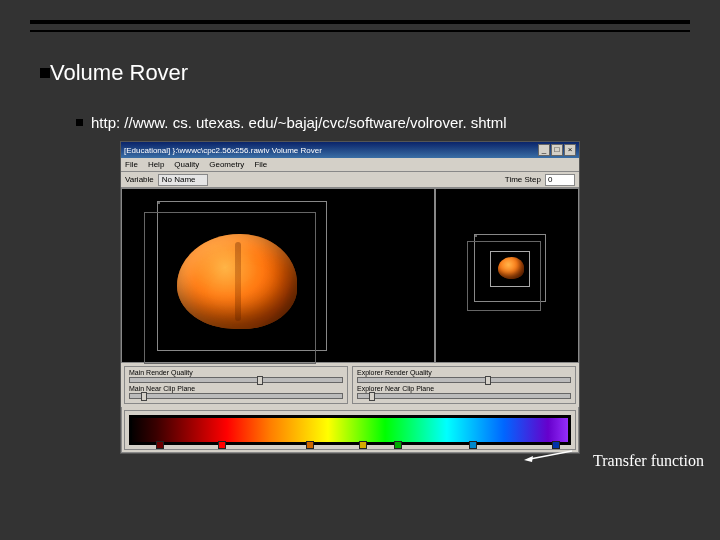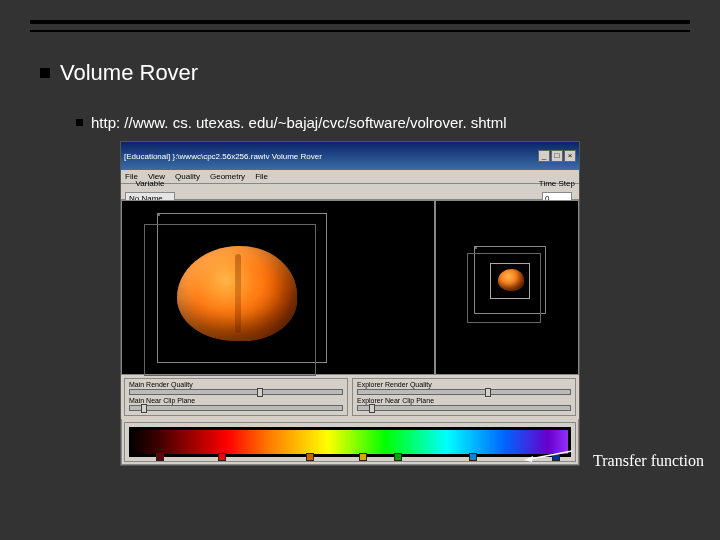--- a/index.html
+++ b/index.html
@@ -36,21 +36,20 @@
     color: #fff;
     text-align: center;
     padding: 6px 0 6px 0;
   }
   .content {
     padding: 28px 40px 0 40px;
   }
   .bullet1 {
     display: flex;
     align-items: center;
-    gap: 10px;
     color: #fff;
     font-size: 22px;
     margin-bottom: 20px;
   }
   .bullet1 .sq {
     width: 10px; height: 10px; background: #000;
   }
   .bullet2 {
     display: flex;
     align-items: center;
@@ -65,21 +64,21 @@
     width: 7px; height: 7px; background: #000;
   }
   .app-window {
     margin-left: 80px;
     width: 460px;
     background: #d4d0c8;
     border: 1px solid #555;
     box-shadow: 0 0 0 1px #888 inset;
   }
   .titlebar {
-    height: 28px;
+    height: 16px;
     background: linear-gradient(#0a246a, #3a6ea5);
     display: flex;
     align-items: center;
     padding: 0 3px;
     justify-content: space-between;
   }
   .titlebar-text {
     color: #fff;
     font-size: 8px;
     white-space: nowrap;
@@ -108,21 +107,21 @@
   .toolbar-row {
     height: 16px;
     background: #d4d0c8;
     border-bottom: 1px solid #888;
     display: flex;
     align-items: center;
     justify-content: space-between;
     padding: 0 4px;
     font-size: 8px;
   }
-  .toolbar-group { display: flex; align-items: center; gap: 4px; flex-direction: column; }
+  .toolbar-group { display: flex; align-items: center; gap: 4px; }
   .dropdown {
     background: #e5e5e5;
     border: 1px solid #888;
     height: 12px;
     font-size: 8px;
     padding: 0 3px;
     display: inline-flex;
     align-items: center;
     min-width: 50px;
   }
@@ -285,21 +284,21 @@
         <span class="titlebar-text">[Educational]  }:\wwwc\cpc2.56x256.rawiv  Volume Rover</span>
         <div class="win-btns">
           <div class="win-btn">_</div>
           <div class="win-btn">□</div>
           <div class="win-btn">×</div>
         </div>
       </div>
 
       <div class="menubar">
         <span>File</span>
-        <span>View</span>
+        <span>Help</span>
         <span>Quality</span>
         <span>Geometry</span>
         <span>File</span>
       </div>
 
       <div class="toolbar-row">
         <div class="toolbar-group">
           <span>Variable</span>
           <span class="dropdown">
             <span>No Name</span>

